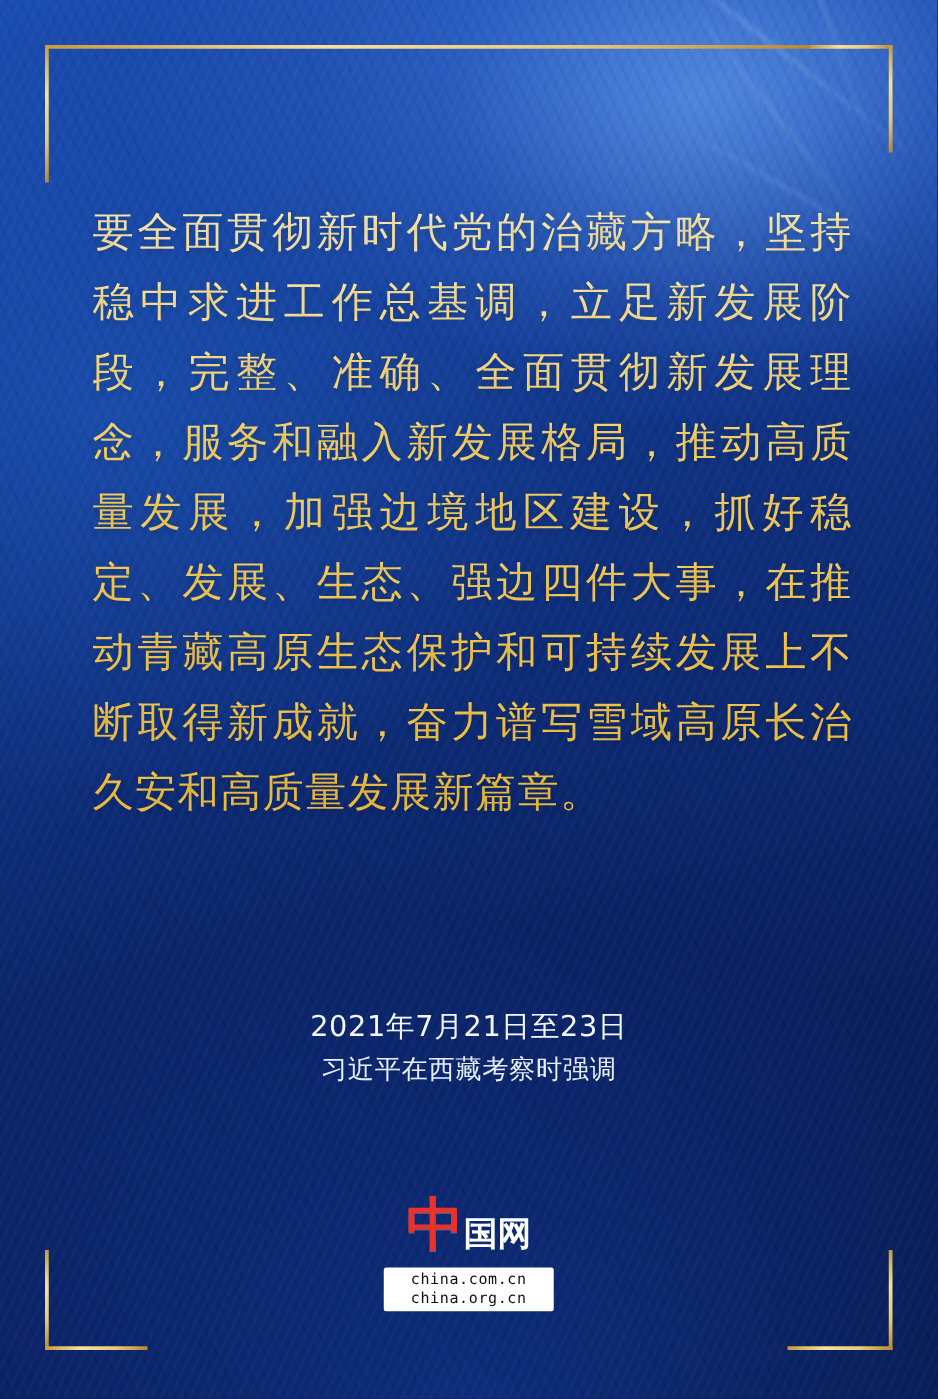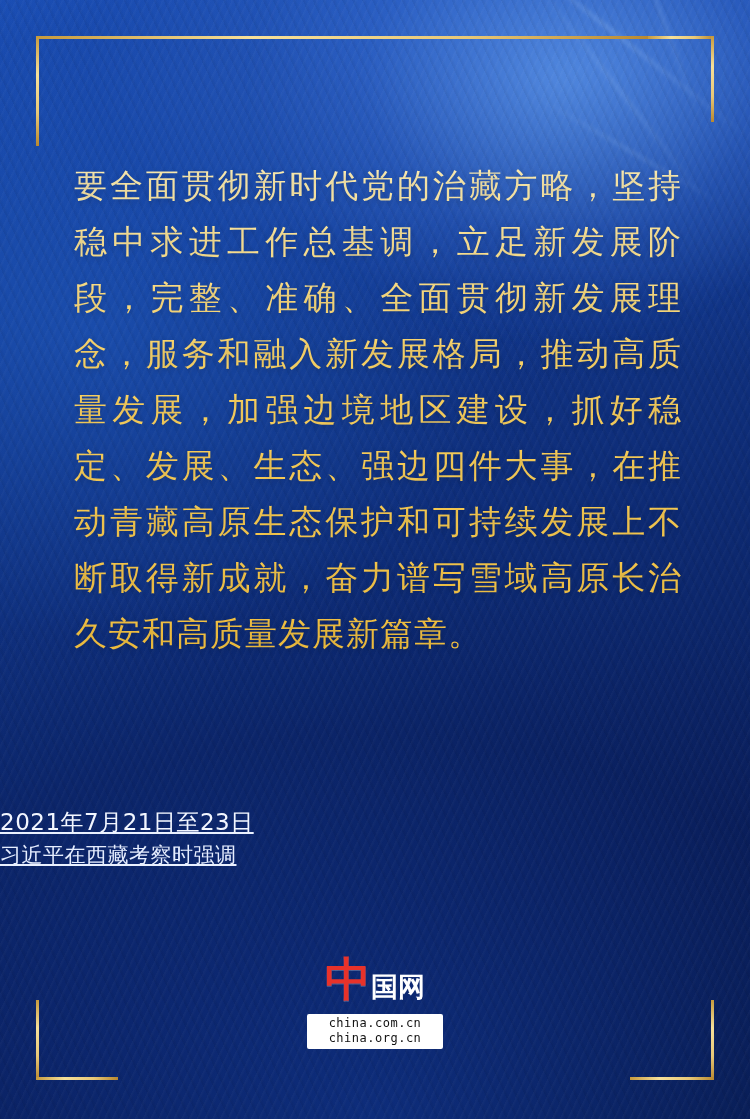--- a/index.html
+++ b/index.html
@@ -86,23 +86,22 @@
     text-align: justify;
     text-justify: inter-character;
     margin-top: 26px;
   }
 
   .attribution {
     position: absolute;
     left: 0;
     right: 0;
     top: 805px;
-    text-align: left;
+    text-align: center;
     color: #eaf1ff;
-    text-decoration: underline;
   }
   .attr-date {
     font-size: 23px;
     line-height: 34px;
     letter-spacing: 0.5px;
     color: #f2f6ff;
   }
   .attr-line {
     font-size: 21px;
     line-height: 32px;

